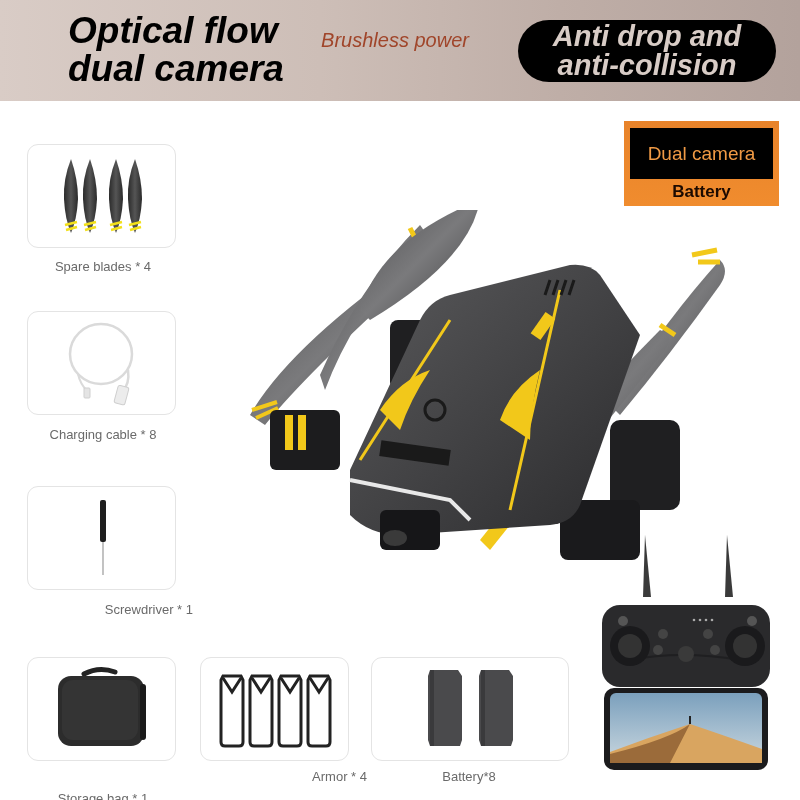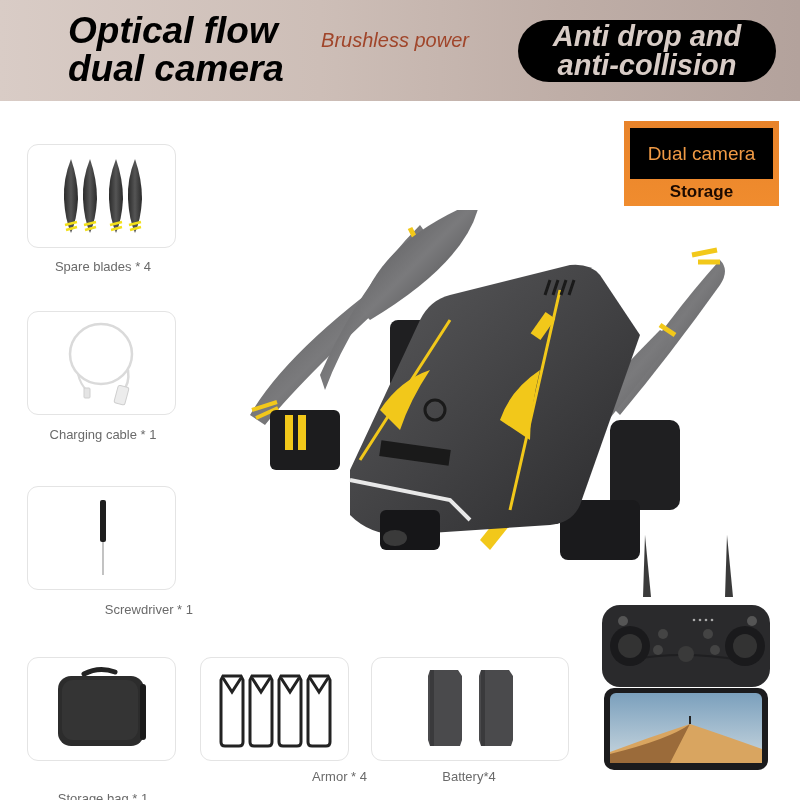--- a/index.html
+++ b/index.html
@@ -69,21 +69,21 @@
     <div class="accent" data-name="feature-brushless-power">Brushless power</div>
   </div>
   <div class="pill" data-name="anti-collision-pill">
     <span data-name="pill-line-1">Anti drop and</span>
     <span data-name="pill-line-2">anti-collision</span>
   </div>
 </div>
 
 <div class="cam-badge" data-name="camera-badge">
   <div class="inner" data-name="camera-badge-inner">Dual camera</div>
-  <div class="lbl" data-name="camera-badge-label">Storage</div>
+  <div class="lbl" data-name="camera-badge-label">Battery</div>
 </div>
 
 <div class="card" style="left:27px; top:144px;" data-name="accessory-card-spare-blades">
   <svg width="149" height="104" data-name="propeller-blades-icon">
     <defs>
       <linearGradient id="bladeG" x1="0" x2="1">
         <stop offset="0" stop-color="#2a2a2a"></stop>
           <stop offset="0.5" stop-color="#555"></stop>
           <stop offset="1" stop-color="#2a2a2a"></stop>
       </linearGradient>
@@ -104,21 +104,21 @@
 
 <div class="card" style="left:27px; top:311px;" data-name="accessory-card-charging-cable">
   <svg width="149" height="104" data-name="usb-cable-icon">
     <ellipse cx="73" cy="42" rx="31" ry="30" fill="none" stroke="#dadada" stroke-width="2.5"></ellipse>
     <path d="M100 58 q2 14 -6 22" fill="none" stroke="#dadada" stroke-width="2.5"></path>
     <rect x="88" y="74" width="11" height="18" rx="2" fill="#ececec" stroke="#cfcfcf" transform="rotate(15 93 83)"></rect>
     <path d="M50 62 q2 10 10 18" fill="none" stroke="#dadada" stroke-width="2"></path>
     <rect x="56" y="76" width="6" height="10" rx="1" fill="#e4e4e4" stroke="#cfcfcf"></rect>
   </svg>
 </div>
-<div class="card-label" style="left:13px; top:427px;" data-name="accessory-label-charging-cable">Charging cable * 1</div>
+<div class="card-label" style="left:13px; top:427px;" data-name="accessory-label-charging-cable">Charging cable * 8</div>
 
 <div class="card" style="left:27px; top:486px;" data-name="accessory-card-screwdriver">
   <svg width="149" height="104" data-name="screwdriver-icon">
     <rect x="72" y="13" width="6" height="42" rx="2" fill="#1e1e1e"></rect>
     <line x1="75" y1="55" x2="75" y2="88" stroke="#9a9a9a" stroke-width="1.2"></line>
   </svg>
 </div>
 <div class="card-label" style="left:13px; top:602px;text-align:right;" data-name="accessory-label-screwdriver">Screwdriver * 1</div>
 
 <div class="card" style="left:27px; top:657px;" data-name="accessory-card-storage-bag">
@@ -148,21 +148,21 @@
 <div class="card-label" style="left:187px; top:769px;text-align:right;" data-name="accessory-label-armor">Armor * 4</div>
 
 <div class="card" style="left:371px; top:657px;" data-name="accessory-card-battery">
   <svg width="198" height="104" data-name="battery-icon">
     <path d="M58 12 h28 l4 6 v64 l-2 6 h-30 l-2 -6 v-64z" fill="#4a4a4c"></path>
     <rect x="58" y="12" width="4" height="76" fill="#3a3a3c"></rect>
     <path d="M109 12 h28 l4 6 v64 l-2 6 h-30 l-2 -6 v-64z" fill="#4a4a4c"></path>
     <rect x="109" y="12" width="4" height="76" fill="#3a3a3c"></rect>
   </svg>
 </div>
-<div class="card-label" style="left:379px; top:769px;" data-name="accessory-label-battery">Battery*4</div>
+<div class="card-label" style="left:379px; top:769px;" data-name="accessory-label-battery">Battery*8</div>
 <style>
   .card[data-name="accessory-card-battery"] { width: 198px; }
 </style>
 
 <svg class="drone" width="520" height="380" viewBox="0 0 520 380" data-name="drone-image">
   <defs>
     <linearGradient id="propG" x1="0" x2="1" y1="0" y2="1">
       <stop offset="0" stop-color="#4e4e50"></stop>
         <stop offset="0.5" stop-color="#7a7a7c"></stop>
         <stop offset="1" stop-color="#3b3b3d"></stop>

